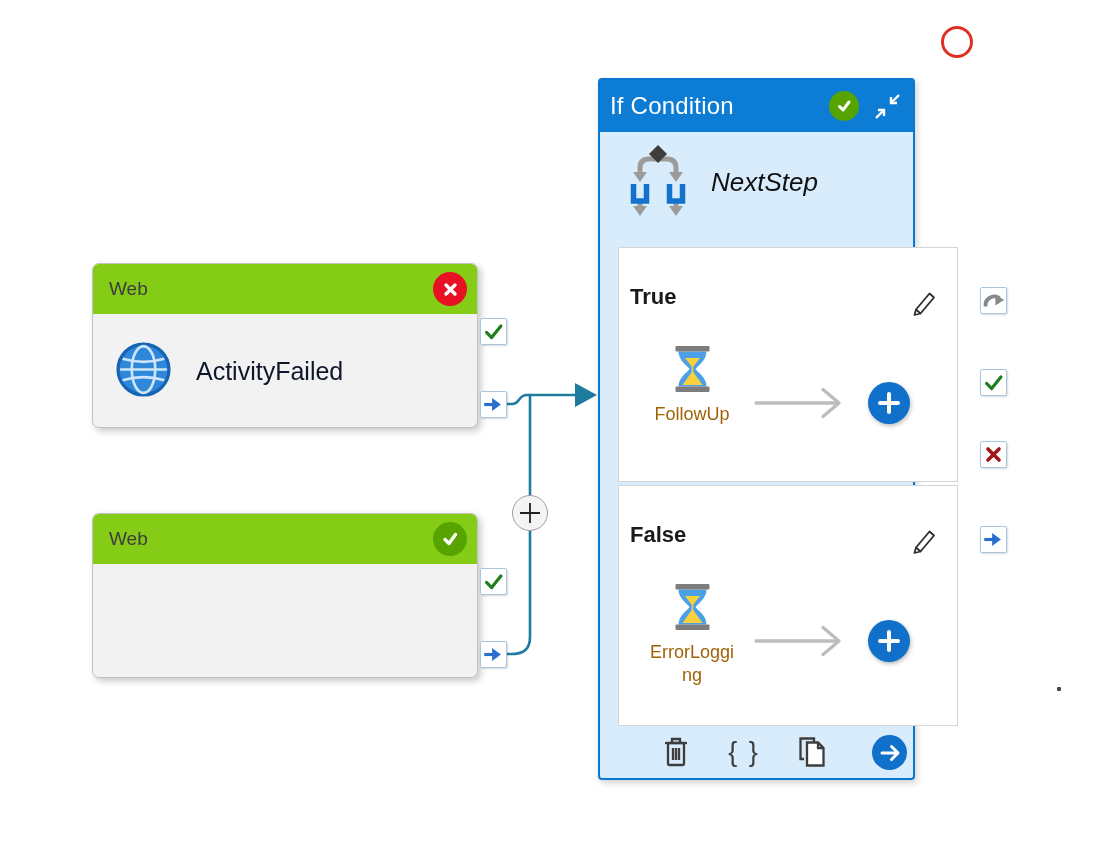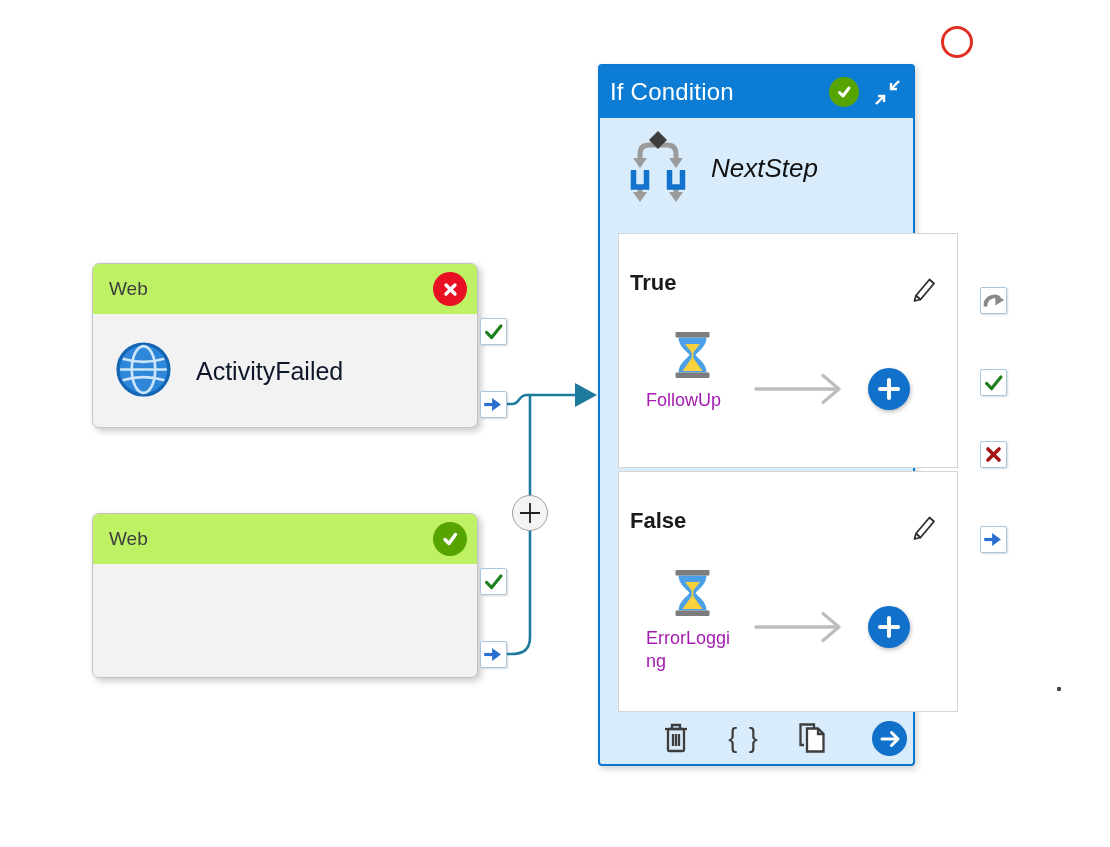--- a/index.html
+++ b/index.html
@@ -24,52 +24,52 @@
   .teal-line{stroke:var(--connector-teal);stroke-width:2.6;fill:none;stroke-linecap:round;}
   .teal-fill{fill:var(--connector-teal);}
 
   
   .annotation-circle{position:absolute;left:941px;top:26px;width:32px;height:32px;border:3px solid var(--annotation-red);border-radius:50%;z-index:4;}
 
   
   .web-box{position:absolute;left:92px;width:386px;height:165px;background:#f2f2f2;border:1px solid #c3c3c3;border-radius:7px;box-shadow:3px 3px 7px rgba(0,0,0,.22);z-index:2;overflow:hidden;}
   .web-box.first{top:263px;}
   .web-box.second{top:513px;}
-  .web-header{height:50px;background:#bef264;display:flex;align-items:center;padding:0 10px 0 16px;}
+  .web-header{height:50px;background:#84cc16;display:flex;align-items:center;padding:0 10px 0 16px;}
   .web-title{font-size:19px;color:#3d3d3d;flex:1;}
   .web-body{height:115px;display:flex;align-items:center;padding-left:22px;gap:24px;}
   .activity-name{font-size:25px;color:#0f172a;}
 
   .badge{border-radius:50%;display:flex;align-items:center;justify-content:center;flex:0 0 auto;}
   .badge-error{width:34px;height:34px;background:var(--error-red);}
   .badge-success{width:34px;height:34px;background:var(--success-green);}
   .badge-header{width:30px;height:30px;background:var(--success-green);}
 
   
   .port{position:absolute;width:27px;height:27px;background:#fff;border:1px solid #a9c6e0;border-radius:2px;box-shadow:1px 1px 2px rgba(0,0,0,.15);display:flex;align-items:center;justify-content:center;z-index:3;}
 
   
   .plus-connector{position:absolute;left:512px;top:495px;width:36px;height:36px;border-radius:50%;background:#f4f4f4;border:1.5px solid #9e9e9e;display:flex;align-items:center;justify-content:center;z-index:3;}
 
   
-  .if-panel{position:absolute;left:598px;top:64px;width:317px;height:702px;background:var(--panel-bg-blue);border:2.5px solid var(--panel-border-blue);border-radius:4px;box-shadow:2px 3px 7px rgba(0,0,0,.18);z-index:2;}
+  .if-panel{position:absolute;left:598px;top:78px;width:317px;height:702px;background:var(--panel-bg-blue);border:2.5px solid var(--panel-border-blue);border-radius:4px;box-shadow:2px 3px 7px rgba(0,0,0,.18);z-index:2;}
   .if-header{position:absolute;left:0;right:0;top:0;height:52px;background:var(--header-blue);display:flex;align-items:center;padding:0 12px 0 10px;gap:15px;}
   .if-title{font-size:24px;color:#ffffff;flex:1;font-weight:400;letter-spacing:.2px;}
   .collapse-btn{width:27px;height:27px;display:flex;align-items:center;justify-content:center;}
 
   .if-type-row{position:absolute;left:29px;top:64px;display:flex;align-items:center;gap:24px;}
   .if-name{font-size:26px;color:#111111;font-style:italic;}
 
   .branch-card{position:absolute;left:18px;width:340px;background:#ffffff;border:1px solid #d5d5d5;}
   .branch-card.true-card{top:167px;height:235px;}
   .branch-card.false-card{top:405px;height:241px;padding-left:12px;}
   .branch-label{position:absolute;left:11px;top:36px;font-size:22px;font-weight:700;color:#1a1a1a;}
   .pencil-btn{position:absolute;right:18px;top:38px;width:30px;height:30px;}
   .wait-activity{position:absolute;left:27px;top:98px;width:92px;display:flex;flex-direction:column;align-items:center;}
-  .wait-label{width:92px;font-size:18px;color:#a21caf;margin-top:7px;text-align:left;line-height:1.25;overflow-wrap:anywhere;word-break:break-word;}
+  .wait-label{width:92px;font-size:18px;color:#a16207;margin-top:7px;text-align:center;line-height:1.25;overflow-wrap:anywhere;word-break:break-word;}
   .card-arrow{position:absolute;left:134px;top:137px;}
   .card-plus{position:absolute;left:249px;top:134px;width:42px;height:42px;border-radius:50%;background:var(--action-blue);display:flex;align-items:center;justify-content:center;box-shadow:1px 2px 4px rgba(0,0,0,.25);}
 
   .tool-btn{position:absolute;width:38px;height:40px;display:flex;align-items:center;justify-content:center;}
   .tool-trash{left:57px;top:652px;}
   .tool-braces{left:125px;top:652px;}
   .tool-copy{left:193px;top:652px;}
   .tool-go{left:272px;top:655px;width:35px;height:35px;border-radius:50%;background:var(--action-blue);display:flex;align-items:center;justify-content:center;position:absolute;}
   .braces-glyph{font-size:27px;color:#3d3d3d;font-weight:400;letter-spacing:2px;}
 

